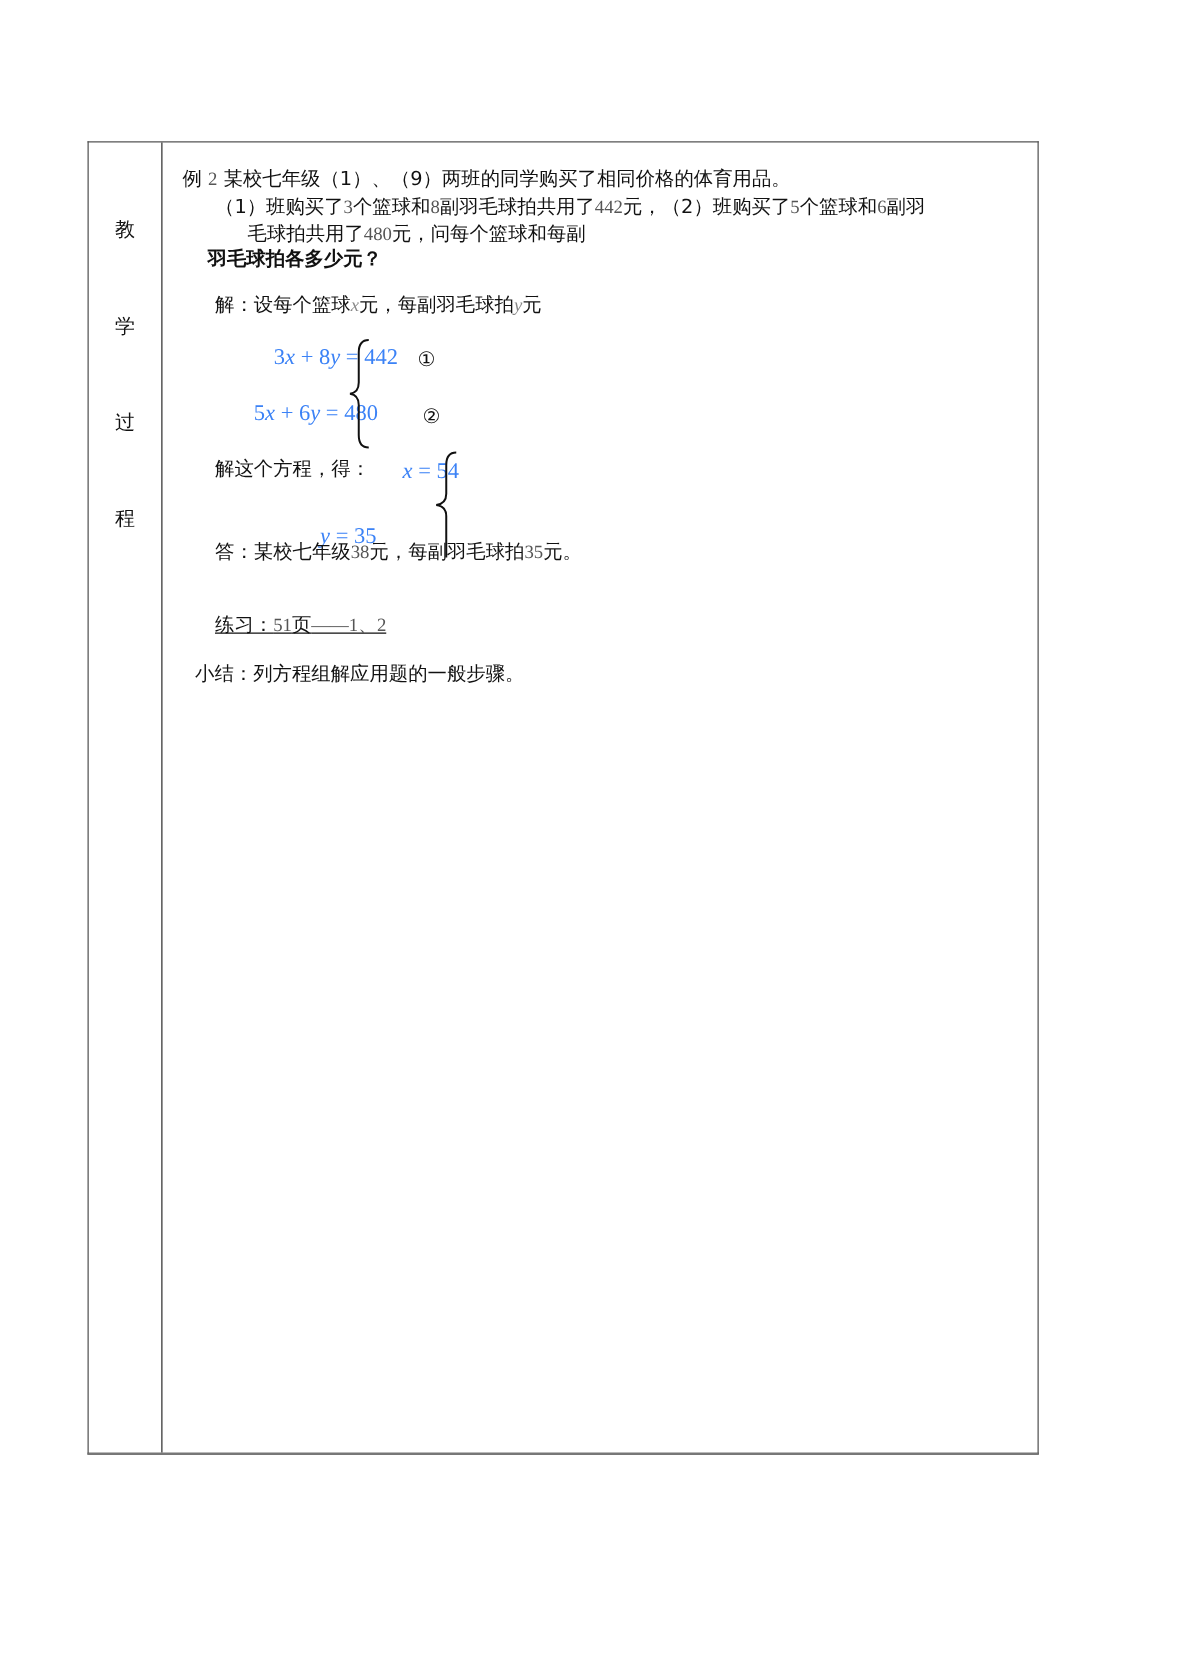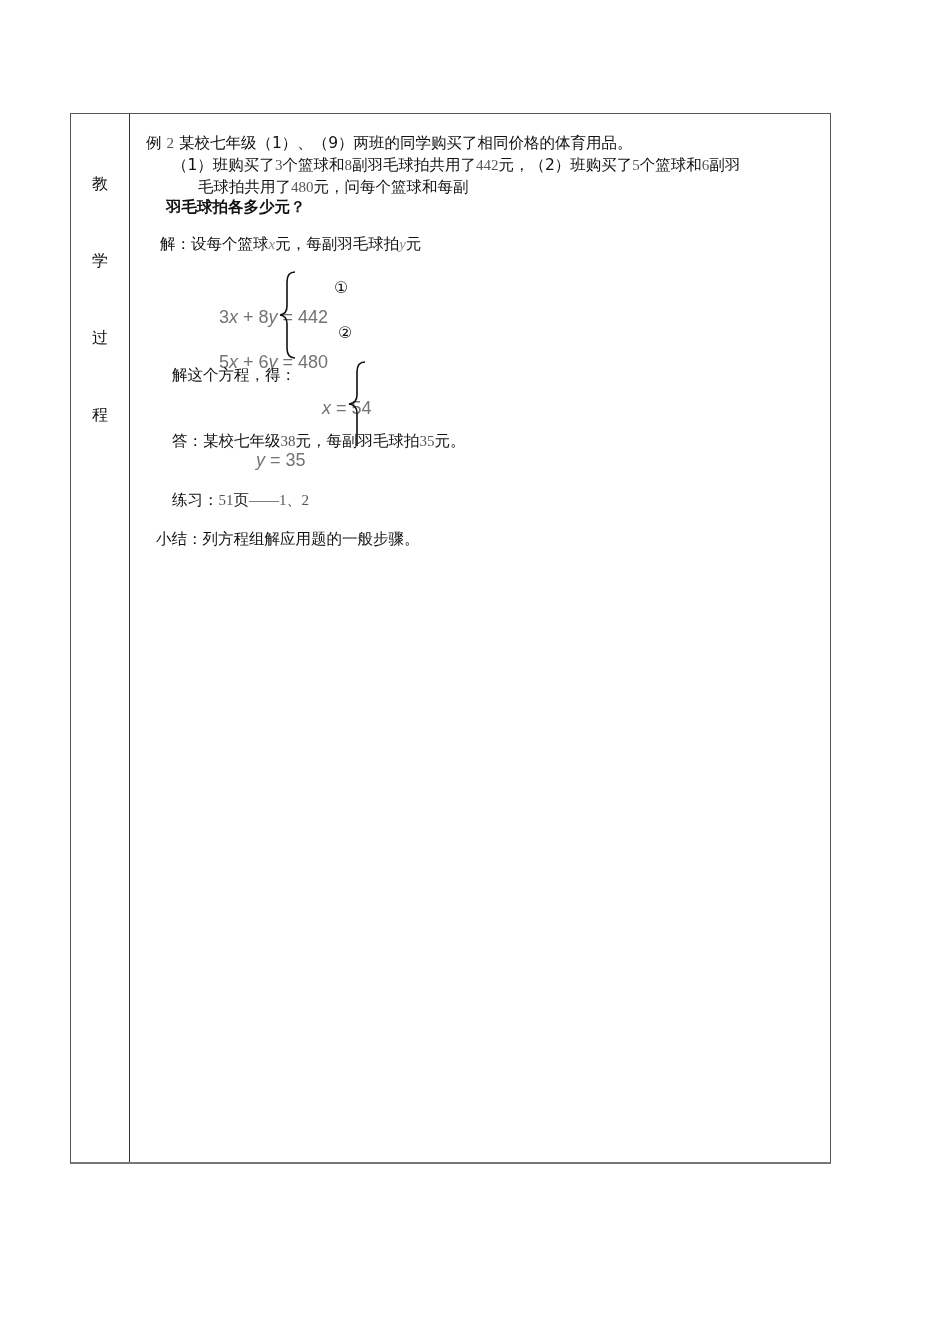--- a/index.html
+++ b/index.html
@@ -4,22 +4,22 @@
 <style>
   html, body { margin:0; padding:0; background:#fff; }
   body { width:950px; height:1344px; position:relative; overflow:hidden;
          font-family: "DejaVu Sans", "Liberation Sans", sans-serif; color:#111; }
   .table { position:absolute; left:70px; top:113px; width:761px; height:1051px;
            border:1px solid #555; border-bottom:2px solid #777; box-sizing:border-box; }
   .divider { position:absolute; left:58px; top:0; width:1px; height:100%; background:#333; }
   .side-char { position:absolute; left:21px; font-size:16px; }
   .t { position:absolute; font-size:15.5px; white-space:nowrap; line-height:1; }
   .num { font-family:"Liberation Serif", "DejaVu Serif", serif; color:#555; font-size:15px; }
-  .math { position:absolute; font-family:Liberation Sans, sans-serif;
-          color:#737373; font-size:18px; white-space:nowrap; line-height:1;margin-top:32px; }
+  .math { position:absolute; font-family:Liberation Serif, serif;
+          color:#3b82f6; font-size:18px; white-space:nowrap; line-height:1; }
   .math i { font-style:italic; }
   .circ { position:absolute; font-size:16px; color:#111; }
   .brace { position:absolute; }
 </style>
 </head>
 <body>
 
 <div class="table">
   <div class="divider"></div>
 
@@ -35,46 +35,46 @@
   <span>某校七年级（1）、（9）两班的同学购买了相同价格的体育用品。</span>
 </div>
 <div class="t" style="left:172px; top:158px;">
   <span>（1）班购买了</span><span class="num">3</span><span>个篮球和</span><span class="num">8</span><span>副羽毛球拍共用了</span><span class="num">442</span><span>元，（2）班购买了</span><span class="num">5</span><span>个篮球和</span><span class="num">6</span><span>副羽</span>
 </div>
 <div class="t" style="left:182px; top:180px;margin-left:16px;">
   <span>毛球拍共用了</span><span class="num">480</span><span>元，问每个篮球和每副</span>
 </div>
 <div class="t" style="left:166px; top:200px;font-weight:bold;">羽毛球拍各多少元？</div>
 
-<div class="t" style="left:160px; top:237px;text-align:right;">
+<div class="t" style="left:172px; top:237px;text-align:right;">
   <span>解：设每个篮球</span><span class="num" style="font-style:italic;color:#888">x</span><span>元，每副羽毛球拍</span><span class="num" style="font-style:italic;color:#888">y</span><span>元</span>
 </div>
 
 <div class="math" style="left:219px; top:276px;">
   <span>3</span><i>x</i> + <span>8</span><i>y</i> = <span>442</span>
 </div>
 <span class="circ" style="left:334px; top:278px;">①</span>
 
-<div class="math" style="left:219px; top:321px;">
+<div class="math" style="left:203px; top:321px;">
   <span>5</span><i>x</i> + <span>6</span><i>y</i> = <span>480</span>
 </div>
 <span class="circ" style="left:338px; top:323px;">②</span>
 
 <svg class="brace" style="left:277px; top:270px;" width="20" height="90">
   <path d="M18 2 Q10 2 10 12 L10 36 Q10 44 3 45 Q10 46 10 54 L10 78 Q10 88 18 88" fill="none" stroke="#111" stroke-width="1.6"></path>
 </svg>
 
 <div class="t" style="left:172px; top:368px;">解这个方程，得：</div>
 <div class="math" style="left:322px; top:367px;"><i>x</i> = 54</div>
 <div class="math" style="left:256px; top:419px;"><i>y</i> = 35</div>
 <svg class="brace" style="left:345px; top:360px;" width="22" height="88">
   <path d="M20 2 Q12 2 12 12 L12 35 Q12 43 4 44 Q12 45 12 53 L12 86" fill="none" stroke="#111" stroke-width="1.6"></path>
 </svg>
 
 <div class="t" style="left:172px; top:434px;">
   <span>答：某校七年级</span><span class="num">38</span><span>元，每副羽毛球拍</span><span class="num">35</span><span>元。</span>
 </div>
 
-<div class="t" style="left:172px; top:493px;">
+<div class="t" style="left:172px; top:493px;text-decoration:underline;">
   <span>练习：</span><span class="num">51</span><span>页</span><span class="num">——1、2</span>
 </div>
 
 <div class="t" style="left:156px; top:532px;">小结：列方程组解应用题的一般步骤。</div>
 
 </body></html>

